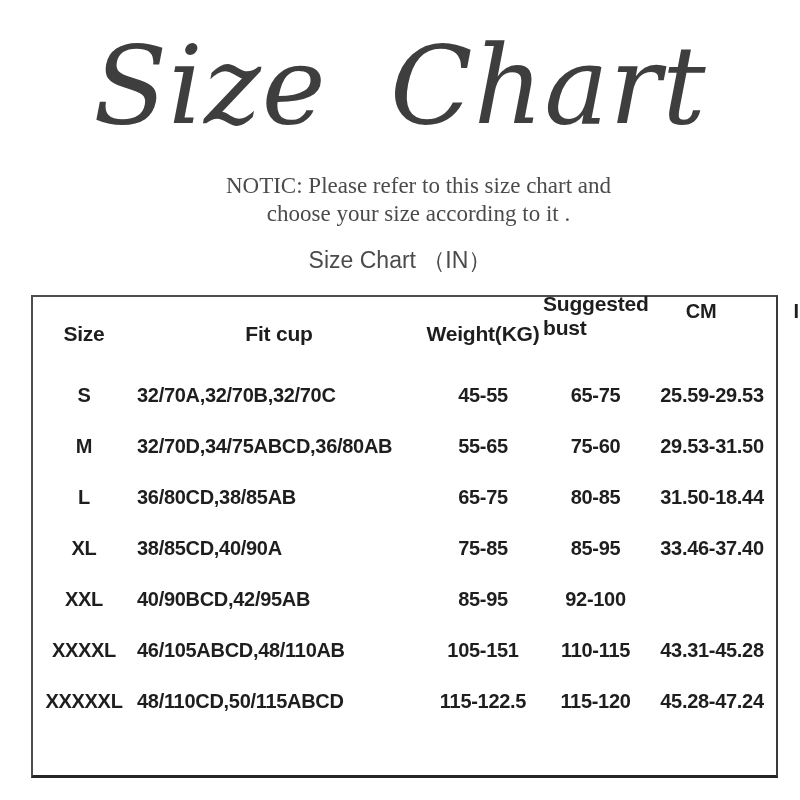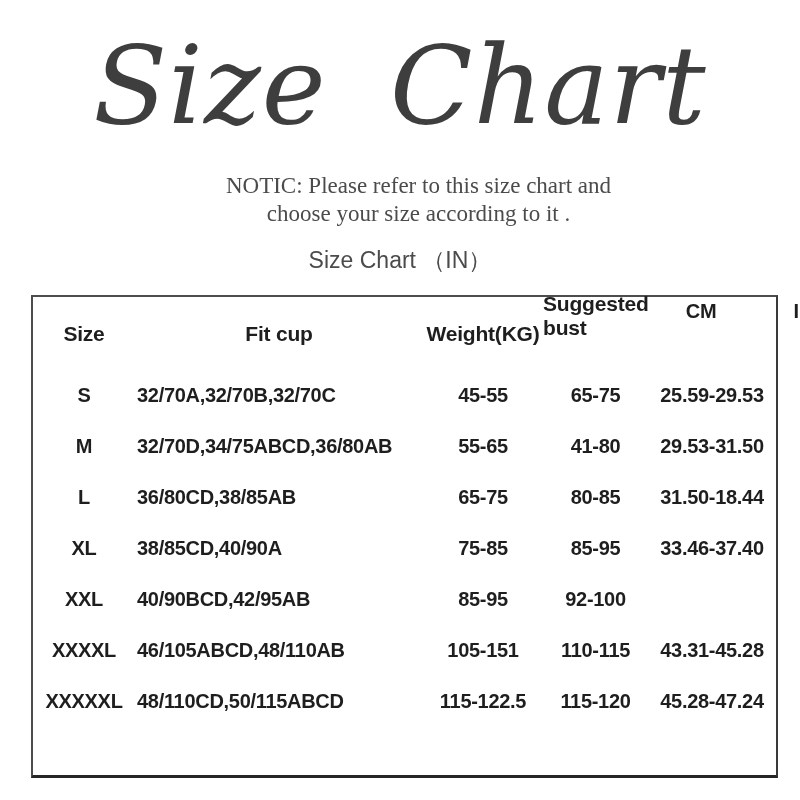--- a/index.html
+++ b/index.html
@@ -114,21 +114,21 @@
       <div class="td col-fit">32/70A,32/70B,32/70C</div>
       <div class="td col-weight">45-55</div>
       <div class="td col-cm">65-75</div>
       <div class="td col-inch">25.59-29.53</div>
     </div>
 
     <div class="tr">
       <div class="td col-size">M</div>
       <div class="td col-fit">32/70D,34/75ABCD,36/80AB</div>
       <div class="td col-weight">55-65</div>
-      <div class="td col-cm">41-80</div>
+      <div class="td col-cm">75-60</div>
       <div class="td col-inch">29.53-31.50</div>
     </div>
 
     <div class="tr">
       <div class="td col-size">L</div>
       <div class="td col-fit">36/80CD,38/85AB</div>
       <div class="td col-weight">65-75</div>
       <div class="td col-cm">80-85</div>
       <div class="td col-inch">31.50-18.44</div>
     </div>

